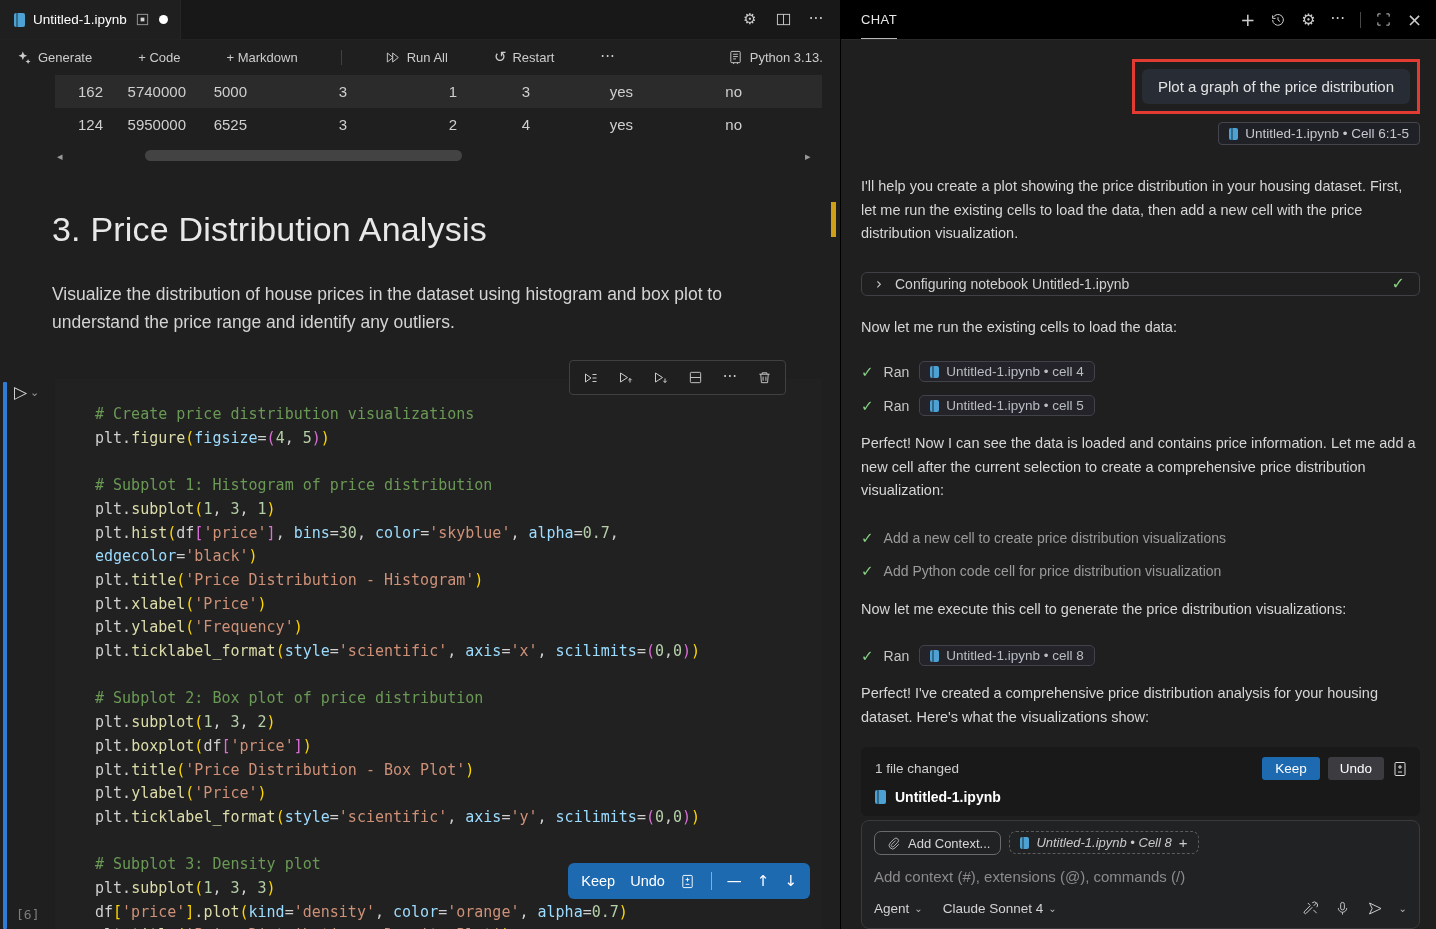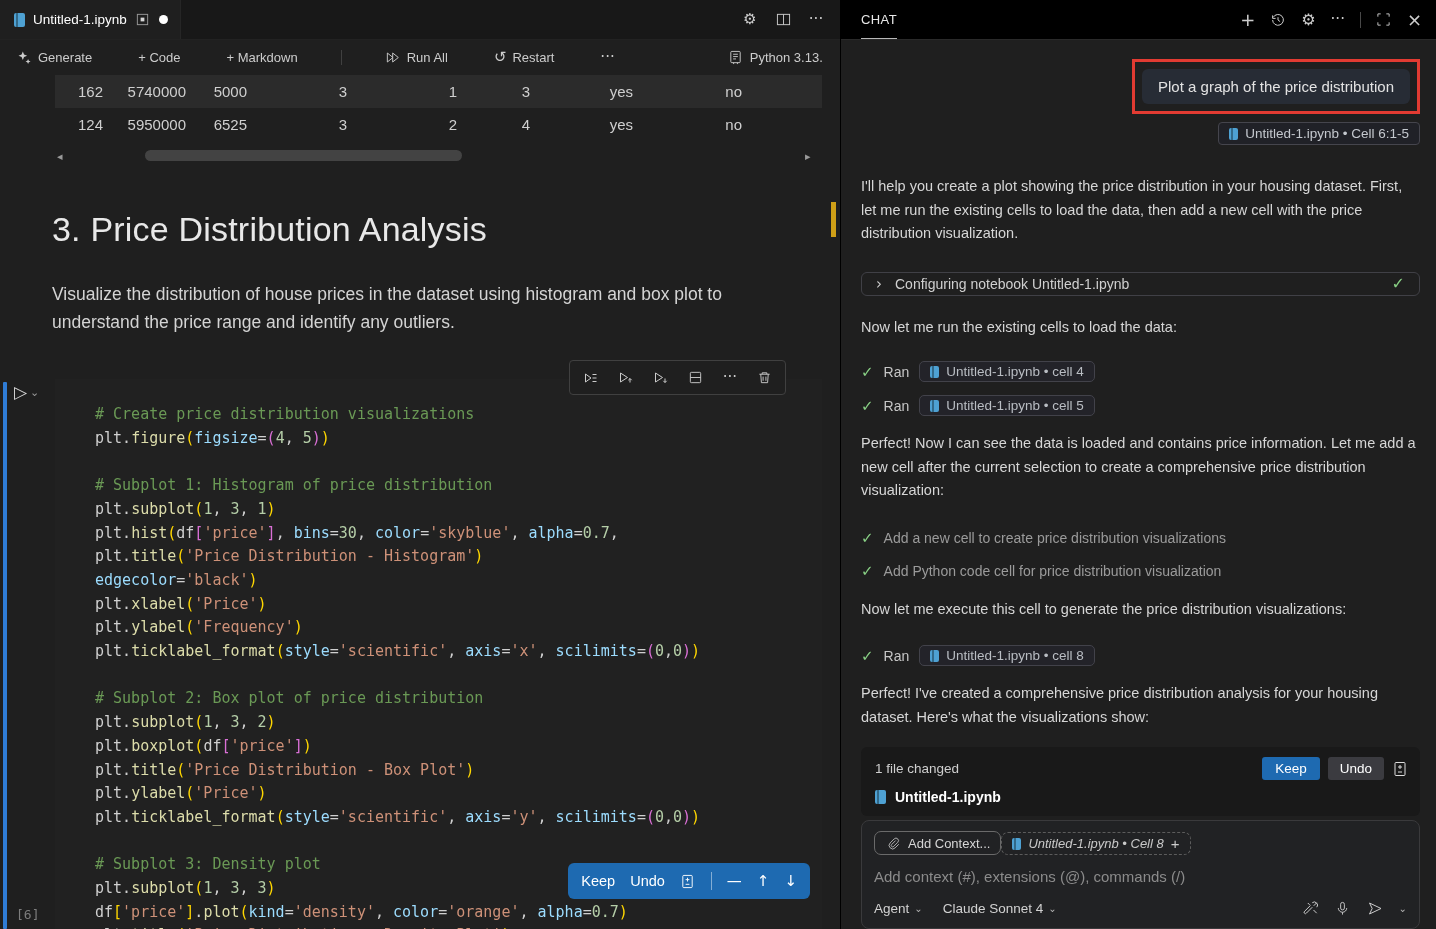--- a/index.html
+++ b/index.html
@@ -91,21 +91,21 @@
   .file-card { margin-top:18px; background:#191919; border-radius:6px; padding:10px 12px 11px 14px; }
   .fc-row1 { display:flex; align-items:center; }
   .fc-label { font-size:13.5px; color:#cfcfcf; }
   .fc-actions { margin-left:auto; display:flex; align-items:center; gap:8px; }
   .btn-keep { background:#1e6ab1; color:#fff; border:none; border-radius:3px; padding:4px 13px; font-size:13.5px; font-family:inherit; }
   .btn-undo { background:#3b3b40; color:#fff; border:none; border-radius:3px; padding:4px 12px; font-size:13.5px; font-family:inherit; }
   .fc-row2 { display:flex; align-items:center; gap:9px; margin-top:9px; }
   .fc-file { font-size:14px; font-weight:bold; color:#fff; }
 
   .input-box { margin-top:4px; background:#212224; border:1px solid #3a3a3c; border-radius:8px; padding:10px 12px 12px; }
-  .chips-row { display:flex; align-items:flex-end; }
+  .chips-row { display:flex; align-items:flex-start; gap:8px; }
   .add-ctx { display:flex; align-items:center; gap:7px; border:1px solid #6a6a6a; border-radius:7px; padding:3px 10px; font-size:13px; color:#d6d6d6; background:transparent; font-family:inherit; }
   .cell-chip { display:flex; align-items:center; gap:7px; border:1px dashed #5c5c5c; border-radius:7px; padding:3px 10px; font-size:13px; color:#c9c9c9; font-style:italic; }
   .cell-chip .plus-g { font-style:normal; font-size:15px; }
   .input-placeholder { margin-top:13px; font-size:15px; color:#8b8b8b; }
   .input-bottom { margin-top:15px; display:flex; align-items:center; }
   .picker { display:flex; align-items:center; gap:5px; font-size:13.5px; color:#d2d2d2; }
   .picker + .picker { margin-left:20px; }
   .chev-d { font-family:"DejaVu Sans",sans-serif; font-size:10px; color:#b5b5b5; }
   .input-icons { margin-left:auto; display:flex; align-items:center; gap:16px; }
   svg { display:block; }
@@ -257,22 +257,22 @@
       </div>
 
       <div class="cell-editor">
         <div id="code-lines">
             <div class="code-line"><span class="tk-cm"># Create price distribution visualizations</span></div>
             <div class="code-line"><span class="tk-pl">plt.</span><span class="tk-fn">figure</span><span class="tk-b1">(</span><span class="tk-pr">figsize</span><span class="tk-pl">=</span><span class="tk-b2">(</span><span class="tk-nu">4</span><span class="tk-pl">, </span><span class="tk-nu">5</span><span class="tk-b2">)</span><span class="tk-b1">)</span></div>
             <div class="code-line">&nbsp;</div>
             <div class="code-line"><span class="tk-cm"># Subplot 1: Histogram of price distribution</span></div>
             <div class="code-line"><span class="tk-pl">plt.</span><span class="tk-fn">subplot</span><span class="tk-b1">(</span><span class="tk-nu">1</span><span class="tk-pl">, </span><span class="tk-nu">3</span><span class="tk-pl">, </span><span class="tk-nu">1</span><span class="tk-b1">)</span></div>
             <div class="code-line"><span class="tk-pl">plt.</span><span class="tk-fn">hist</span><span class="tk-b1">(</span><span class="tk-pl">df</span><span class="tk-b2">[</span><span class="tk-st">'price'</span><span class="tk-b2">]</span><span class="tk-pl">, </span><span class="tk-pr">bins</span><span class="tk-pl">=</span><span class="tk-nu">30</span><span class="tk-pl">, </span><span class="tk-pr">color</span><span class="tk-pl">=</span><span class="tk-st">'skyblue'</span><span class="tk-pl">, </span><span class="tk-pr">alpha</span><span class="tk-pl">=</span><span class="tk-nu">0.7</span><span class="tk-pl">,</span></div>
+            <div class="code-line"><span class="tk-pr">edgecolor</span><span class="tk-pl">=</span><span class="tk-st">'black'</span><span class="tk-b1">)</span></div>
             <div class="code-line"><span class="tk-pl">plt.</span><span class="tk-fn">title</span><span class="tk-b1">(</span><span class="tk-st">'Price Distribution - Histogram'</span><span class="tk-b1">)</span></div>
-            <div class="code-line"><span class="tk-pr">edgecolor</span><span class="tk-pl">=</span><span class="tk-st">'black'</span><span class="tk-b1">)</span></div>
             <div class="code-line"><span class="tk-pl">plt.</span><span class="tk-fn">xlabel</span><span class="tk-b1">(</span><span class="tk-st">'Price'</span><span class="tk-b1">)</span></div>
             <div class="code-line"><span class="tk-pl">plt.</span><span class="tk-fn">ylabel</span><span class="tk-b1">(</span><span class="tk-st">'Frequency'</span><span class="tk-b1">)</span></div>
             <div class="code-line"><span class="tk-pl">plt.</span><span class="tk-fn">ticklabel_format</span><span class="tk-b1">(</span><span class="tk-pr">style</span><span class="tk-pl">=</span><span class="tk-st">'scientific'</span><span class="tk-pl">, </span><span class="tk-pr">axis</span><span class="tk-pl">=</span><span class="tk-st">'x'</span><span class="tk-pl">, </span><span class="tk-pr">scilimits</span><span class="tk-pl">=</span><span class="tk-b2">(</span><span class="tk-nu">0</span><span class="tk-pl">,</span><span class="tk-nu">0</span><span class="tk-b2">)</span><span class="tk-b1">)</span></div>
             <div class="code-line">&nbsp;</div>
             <div class="code-line"><span class="tk-cm"># Subplot 2: Box plot of price distribution</span></div>
             <div class="code-line"><span class="tk-pl">plt.</span><span class="tk-fn">subplot</span><span class="tk-b1">(</span><span class="tk-nu">1</span><span class="tk-pl">, </span><span class="tk-nu">3</span><span class="tk-pl">, </span><span class="tk-nu">2</span><span class="tk-b1">)</span></div>
             <div class="code-line"><span class="tk-pl">plt.</span><span class="tk-fn">boxplot</span><span class="tk-b1">(</span><span class="tk-pl">df</span><span class="tk-b2">[</span><span class="tk-st">'price'</span><span class="tk-b2">]</span><span class="tk-b1">)</span></div>
             <div class="code-line"><span class="tk-pl">plt.</span><span class="tk-fn">title</span><span class="tk-b1">(</span><span class="tk-st">'Price Distribution - Box Plot'</span><span class="tk-b1">)</span></div>
             <div class="code-line"><span class="tk-pl">plt.</span><span class="tk-fn">ylabel</span><span class="tk-b1">(</span><span class="tk-st">'Price'</span><span class="tk-b1">)</span></div>
             <div class="code-line"><span class="tk-pl">plt.</span><span class="tk-fn">ticklabel_format</span><span class="tk-b1">(</span><span class="tk-pr">style</span><span class="tk-pl">=</span><span class="tk-st">'scientific'</span><span class="tk-pl">, </span><span class="tk-pr">axis</span><span class="tk-pl">=</span><span class="tk-st">'y'</span><span class="tk-pl">, </span><span class="tk-pr">scilimits</span><span class="tk-pl">=</span><span class="tk-b2">(</span><span class="tk-nu">0</span><span class="tk-pl">,</span><span class="tk-nu">0</span><span class="tk-b2">)</span><span class="tk-b1">)</span></div>

